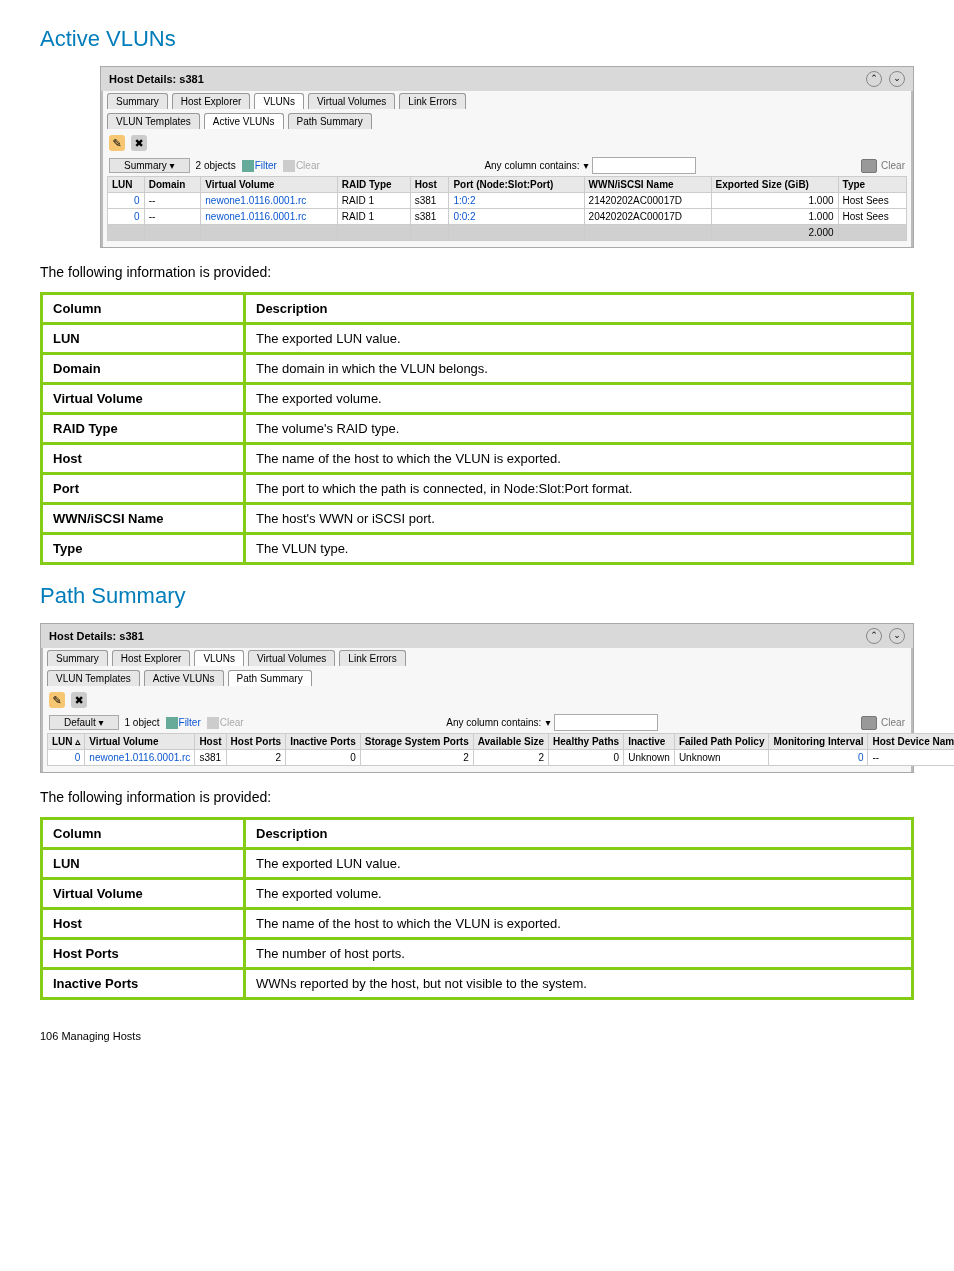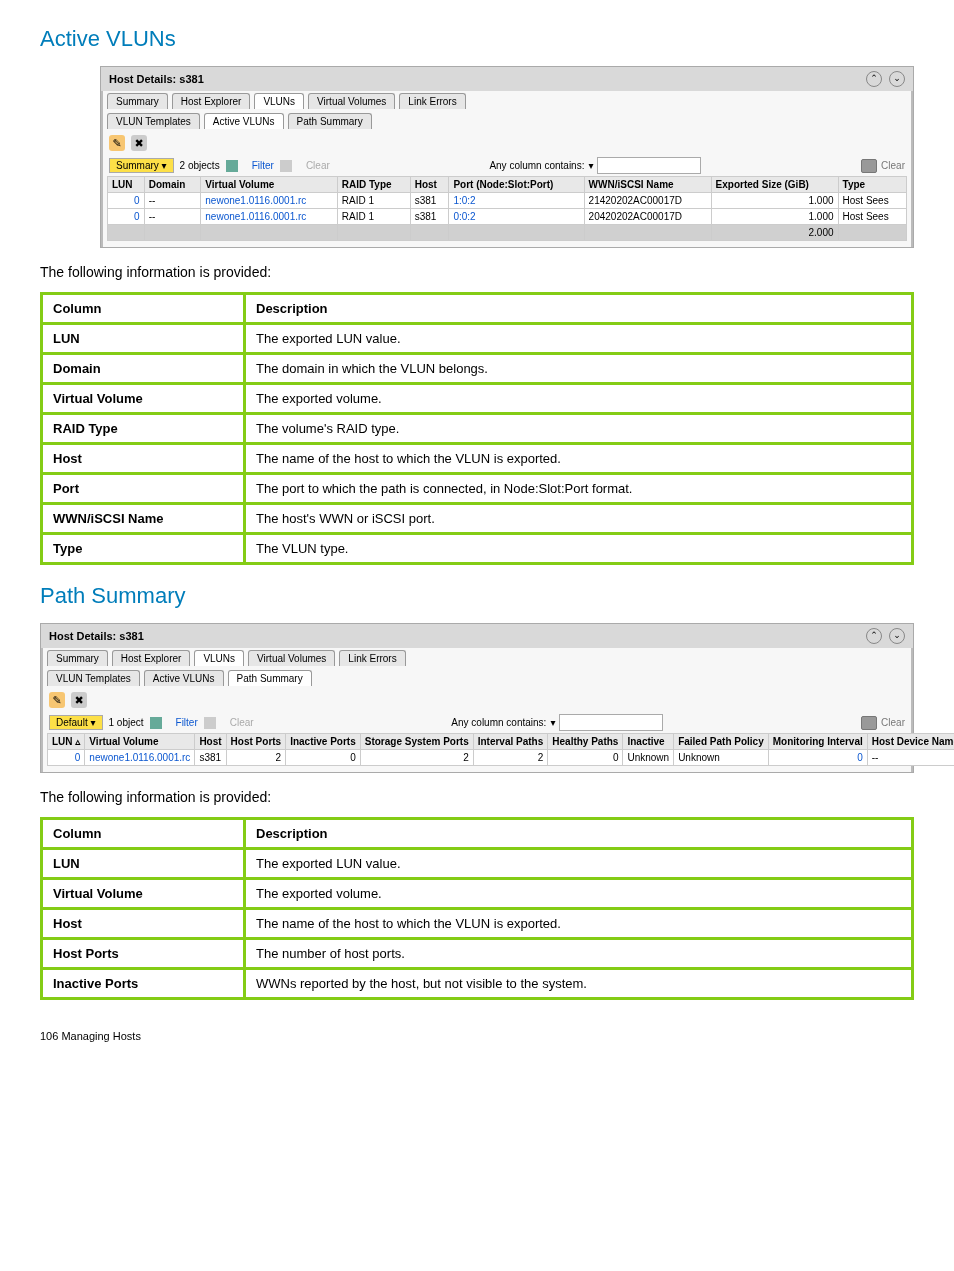--- a/index.html
+++ b/index.html
@@ -82,29 +82,29 @@
 }
 .ico-sq.gray { background: #ccc; }
 .filterrow {
   padding: 2px 8px;
   display: flex;
   align-items: center;
   gap: 6px;
   font-size: 10px;
 }
 .filterrow .sel {
-  border: 1px solid #aaa; padding: 1px 6px; background: #fde047;
+  border: 1px solid #aaa; padding: 1px 14px; background: #e5e5e5;
 }
 .filterrow .link { color: #0b57d0; cursor: pointer; }
 .filterrow .mid { margin-left: auto; display: flex; align-items: center; gap: 4px;}
 .filterrow input.col-filter {
   border: 1px solid #aaa; padding: 1px; width: 100px; height: 13px;
 }
 .filterrow .clear-right { margin-left: auto; color: #777; display: flex; align-items: center; gap: 4px;}
-.btnicon { display:inline-flex; gap:14px; align-items:flex-start; }
+.btnicon { display:inline-flex; gap:1px; align-items:flex-start; }
 .small-ico {
   display:inline-block; width:12px; height:12px;
 }
 
 table.datagrid {
   width: calc(100% - 12px);
   margin: 0 6px 6px 6px;
   border-collapse: collapse;
   background: #fff;
   font-size: 10px;
@@ -337,21 +337,21 @@
   </div>
   <table class="datagrid">
     <thead>
         <tr>
       <th>LUN ▵</th>
       <th>Virtual Volume</th>
       <th>Host</th>
       <th>Host Ports</th>
       <th>Inactive Ports</th>
       <th>Storage System Ports</th>
-      <th>Interval Paths</th>
+      <th>Available Size</th>
       <th>Healthy Paths</th>
       <th>Inactive</th>
       <th>Failed Path Policy</th>
       <th>Monitoring Interval</th>
       <th>Host Device Name</th>
     </tr>
       </thead>
     <tbody>
       <tr>
         <td class="num"><a>0</a></td>

